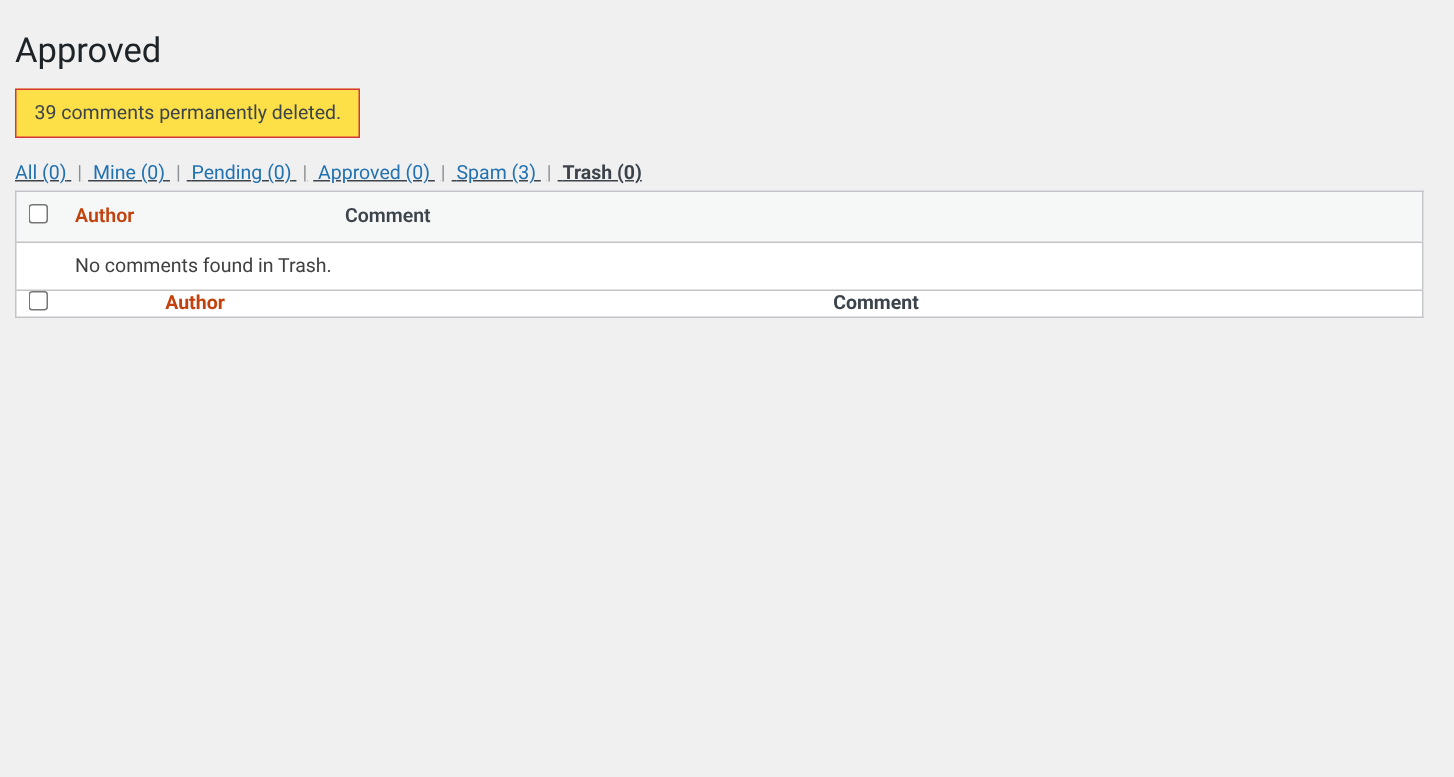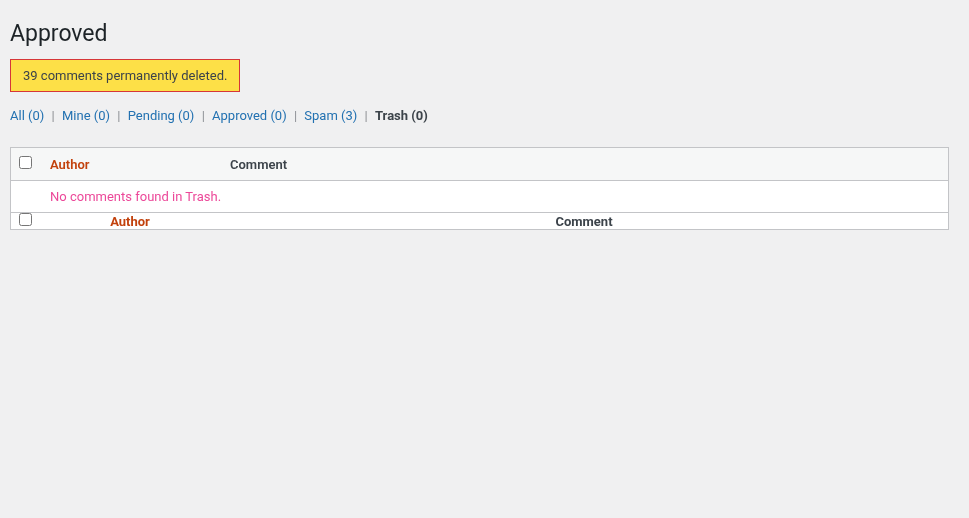--- a/index.html
+++ b/index.html
@@ -34,23 +34,24 @@
       border: 1px solid #d63638;
       background: #fde047;
       padding: 8px 12px;
       display: inline-block;
       margin-bottom: 16px;
       font-size: 13px;
       color: #3c434a;
     }
 
     .filter-links {
-      margin-bottom: 24px;
+      margin-bottom: 4px;
       font-size: 13px;
       color: #3c434a;
+      text-decoration: underline;
     }
 
     .filter-links a {
       color: #2271b1;
       text-decoration: none;
     }
 
     .filter-links .separator {
       color: #8c8f94;
       margin: 0 4px;
@@ -96,21 +97,21 @@
       font-size: 13px;
     }
 
     .comments-table tbody tr td.col-cb {
       width: 2.2em;
       padding: 8px 8px;
       text-align: center;
     }
 
     .comments-table .empty-row td {
-      color: #ec4899;
+      color: #404040;
       font-style: normal;
     }
 
     .col-author-link {
       color: #c2410c;
       text-decoration: none;
     }
 
     input[type="checkbox"] {
       margin: 0;

